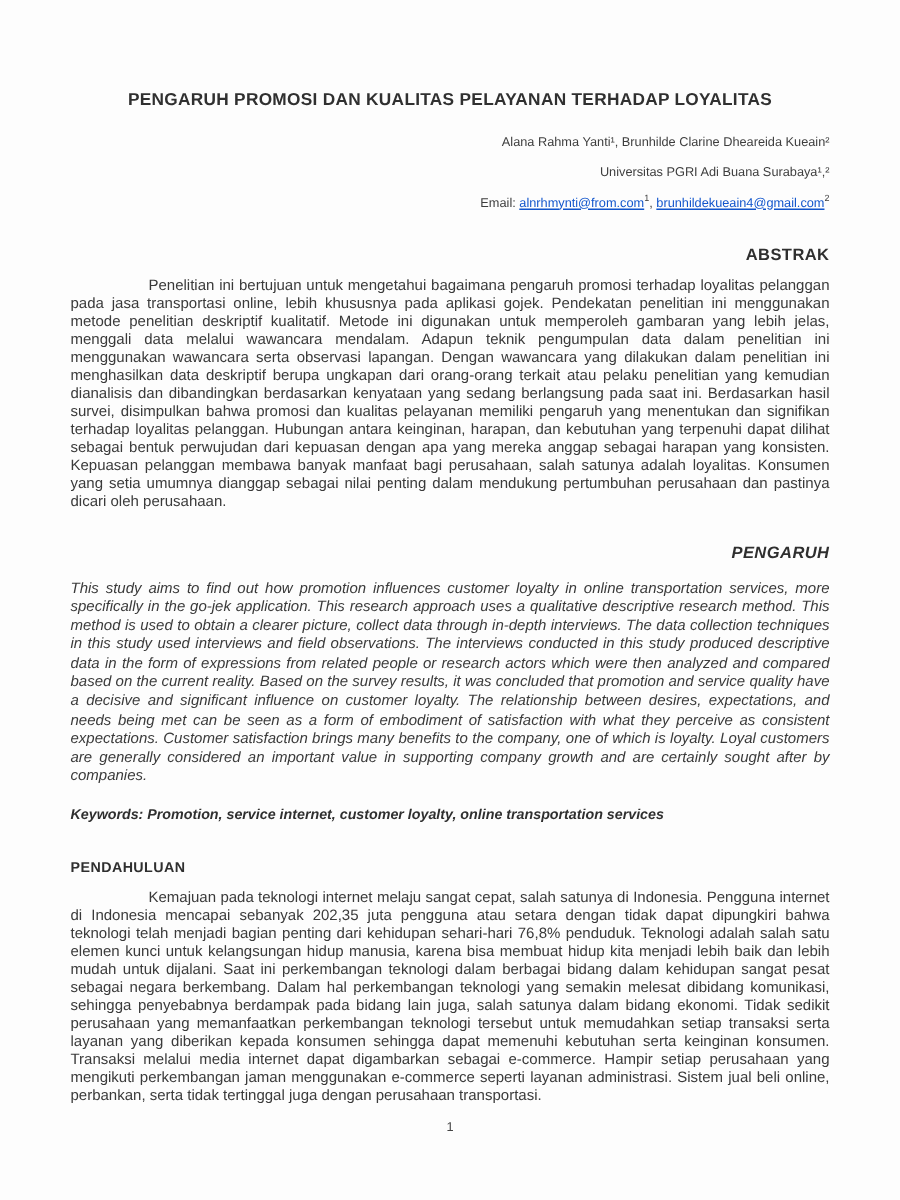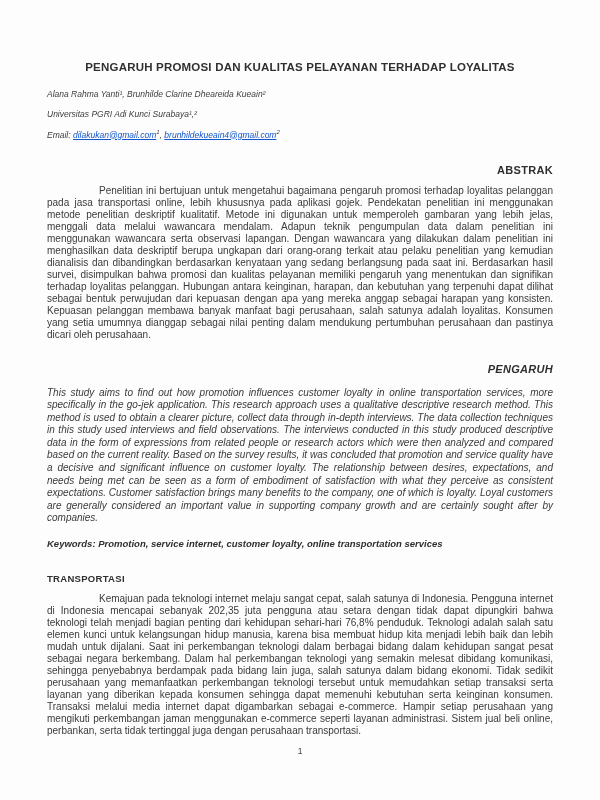--- a/index.html
+++ b/index.html
@@ -19,21 +19,21 @@
     overflow: hidden;
   }
   .title {
     text-align: center;
     font-weight: bold;
     font-size: 11.5px;
     line-height: 15.5px;
     letter-spacing: 0.2px;
     color: #303030;
   }
-  .meta { text-align: left; font-size: 8.5px; color: #3d3d3d; font-style: italic; }
+  .meta { text-align: right; font-size: 8.5px; color: #3d3d3d; }
   .authors { margin-top: 13px; }
   .affiliation { margin-top: 10px; }
   .email-line { margin-top: 11px; }
   .email-link {
     color: #1155cc;
     text-decoration: underline;
     cursor: pointer;
   }
   sup { font-size: 6px; vertical-align: super; line-height: 0; color: #3d3d3d; }
   .section-heading {
@@ -90,36 +90,36 @@
 <body>
 
 <div class="page">
 
   <div class="title">
     <div>PENGARUH PROMOSI DAN KUALITAS PELAYANAN TERHADAP LOYALITAS</div>
   </div>
 
   <div class="meta authors">Alana Rahma Yanti¹, Brunhilde Clarine Dheareida Kueain²</div>
 
-  <div class="meta affiliation">Universitas PGRI Adi Kunci Surabaya¹,²</div>
+  <div class="meta affiliation">Universitas PGRI Adi Buana Surabaya¹,²</div>
 
   <div class="meta email-line">
-    <span>Email: </span><a class="email-link">dilakukan@gmail.com</a><sup>1</sup><span>, </span><a class="email-link">brunhildekueain4@gmail.com</a><sup>2</sup>
+    <span>Email: </span><a class="email-link">alnrhmynti@from.com</a><sup>1</sup><span>, </span><a class="email-link">brunhildekueain4@gmail.com</a><sup>2</sup>
   </div>
 
   <div class="section-heading abstrak-heading">ABSTRAK</div>
 
   <p class="body-text indented abstrak-body">Penelitian ini bertujuan untuk mengetahui bagaimana pengaruh promosi terhadap loyalitas pelanggan pada jasa transportasi online, lebih khususnya pada aplikasi gojek. Pendekatan penelitian ini menggunakan metode penelitian deskriptif kualitatif. Metode ini digunakan untuk memperoleh gambaran yang lebih jelas, menggali data melalui wawancara mendalam. Adapun teknik pengumpulan data dalam penelitian ini menggunakan wawancara serta observasi lapangan. Dengan wawancara yang dilakukan dalam penelitian ini menghasilkan data deskriptif berupa ungkapan dari orang-orang terkait atau pelaku penelitian yang kemudian dianalisis dan dibandingkan berdasarkan kenyataan yang sedang berlangsung pada saat ini. Berdasarkan hasil survei, disimpulkan bahwa promosi dan kualitas pelayanan memiliki pengaruh yang menentukan dan signifikan terhadap loyalitas pelanggan. Hubungan antara keinginan, harapan, dan kebutuhan yang terpenuhi dapat dilihat sebagai bentuk perwujudan dari kepuasan dengan apa yang mereka anggap sebagai harapan yang konsisten. Kepuasan pelanggan membawa banyak manfaat bagi perusahaan, salah satunya adalah loyalitas. Konsumen yang setia umumnya dianggap sebagai nilai penting dalam mendukung pertumbuhan perusahaan dan pastinya dicari oleh perusahaan.</p>
 
 
   <div class="section-heading abstract-heading">PENGARUH</div>
 
   <p class="body-text abstract-body">This study aims to find out how promotion influences customer loyalty in online transportation services, more specifically in the go-jek application. This research approach uses a qualitative descriptive research method. This method is used to obtain a clearer picture, collect data through in-depth interviews. The data collection techniques in this study used interviews and field observations. The interviews conducted in this study produced descriptive data in the form of expressions from related people or research actors which were then analyzed and compared based on the current reality. Based on the survey results, it was concluded that promotion and service quality have a decisive and significant influence on customer loyalty. The relationship between desires, expectations, and needs being met can be seen as a form of embodiment of satisfaction with what they perceive as consistent expectations. Customer satisfaction brings many benefits to the company, one of which is loyalty. Loyal customers are generally considered an important value in supporting company growth and are certainly sought after by companies.</p>
 
   <div class="keywords">Keywords: Promotion, service internet, customer loyalty, online transportation services</div>
 
-  <div class="pendahuluan-heading">TRANSPORTASI</div>
+  <div class="pendahuluan-heading">PENDAHULUAN</div>
 
   <p class="body-text indented pendahuluan-body">Kemajuan pada teknologi internet melaju sangat cepat, salah satunya di Indonesia. Pengguna internet di Indonesia mencapai sebanyak 202,35 juta pengguna atau setara dengan tidak dapat dipungkiri bahwa teknologi telah menjadi bagian penting dari kehidupan sehari-hari 76,8% penduduk. Teknologi adalah salah satu elemen kunci untuk kelangsungan hidup manusia, karena bisa membuat hidup kita menjadi lebih baik dan lebih mudah untuk dijalani. Saat ini perkembangan teknologi dalam berbagai bidang dalam kehidupan sangat pesat sebagai negara berkembang. Dalam hal perkembangan teknologi yang semakin melesat dibidang komunikasi, sehingga penyebabnya berdampak pada bidang lain juga, salah satunya dalam bidang ekonomi. Tidak sedikit perusahaan yang memanfaatkan perkembangan teknologi tersebut untuk memudahkan setiap transaksi serta layanan yang diberikan kepada konsumen sehingga dapat memenuhi kebutuhan serta keinginan konsumen. Transaksi melalui media internet dapat digambarkan sebagai e-commerce. Hampir setiap perusahaan yang mengikuti perkembangan jaman menggunakan e-commerce seperti layanan administrasi. Sistem jual beli online, perbankan, serta tidak tertinggal juga dengan perusahaan transportasi.</p>
 
   <div class="page-number">1</div>
 
 </div>
 
 </body></html>

